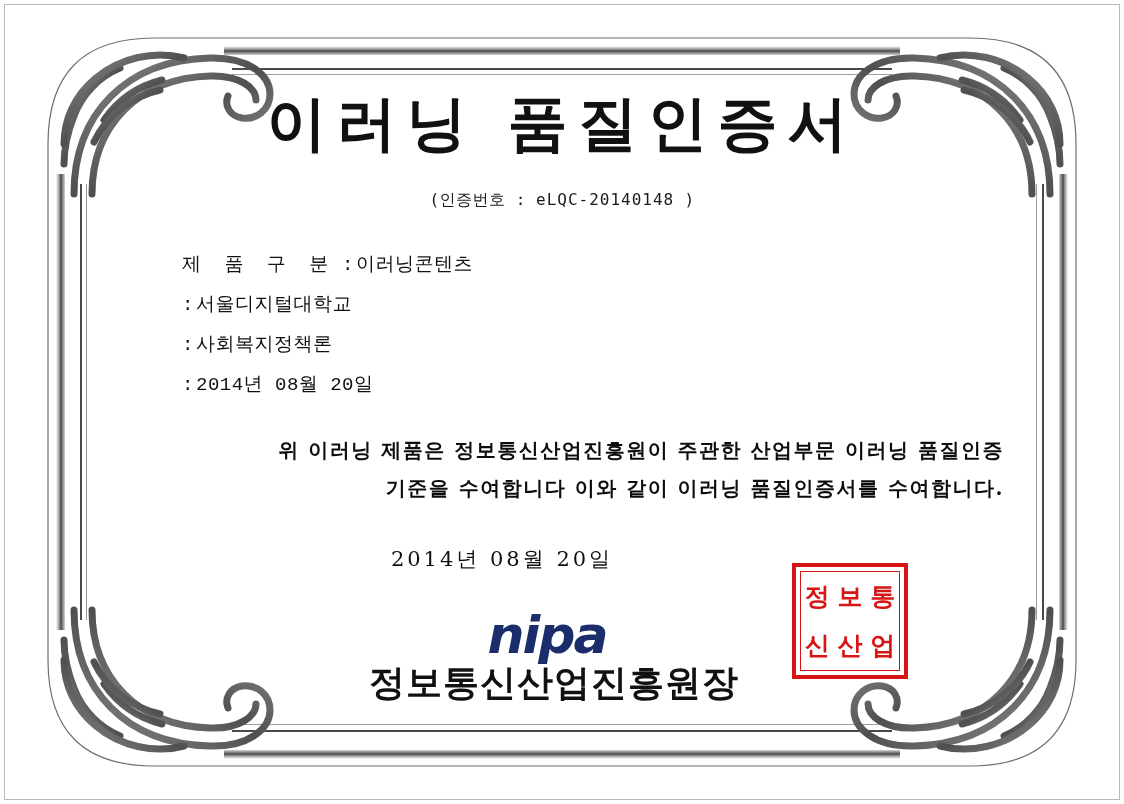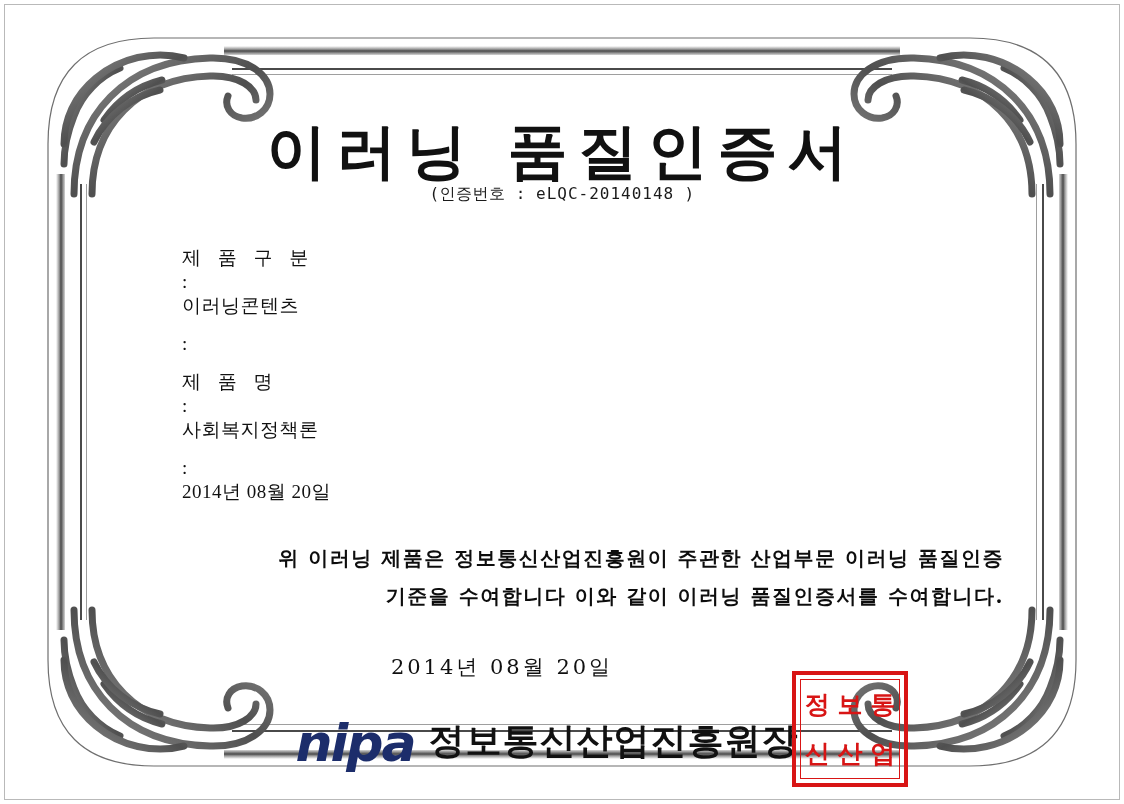--- a/index.html
+++ b/index.html
@@ -49,48 +49,48 @@
     height: 660px;
   }
 
   .cert-title {
     text-align: center;
     font-family: "DejaVu Serif", "Liberation Serif", serif;
     font-size: 60px;
     font-weight: bold;
     letter-spacing: 10px;
     color: #111111;
-    margin-top: 48px;
+    margin-top: 20px;
     line-height: 1.1;
     white-space: nowrap;
   }
 
   .cert-number {
     text-align: center;
     font-family: "DejaVu Sans Mono", "Liberation Mono", monospace;
     font-size: 16px;
     color: #1a1a1a;
+    margin-top: 34px;
     letter-spacing: 0.5px;
   }
   .cert-number .num {
     letter-spacing: 1px;
   }
 
   .fields {
     margin-top: 40px;
     margin-left: 62px;
   }
   .field-row {
     display: flex;
     align-items: baseline;
     font-size: 19px;
     color: #111111;
     margin-bottom: 14px;
-    font-family: Liberation Serif, serif;
-    flex-direction: column;
+    font-family: Liberation Mono, monospace;
   }
   .field-label {
     width: 160px;
     letter-spacing: 6px;
     font-weight: normal;
     white-space: nowrap;
   }
   .field-colon {
     width: 14px;
   }
@@ -120,22 +120,22 @@
     color: #101010;
     font-family: "DejaVu Serif", "Liberation Serif", serif;
     padding-right: 120px;
   }
 
   .signature {
     position: relative;
     margin-top: 34px;
     display: flex;
     align-items: center;
-    justify-content: center;
     padding-right: 30px;
+    flex-direction: column;
   }
   .nipa-logo {
     font-family: "DejaVu Sans", "Liberation Sans", sans-serif;
     font-size: 52px;
     font-weight: bold;
     font-style: italic;
     color: #1c2d6b;
     letter-spacing: -2px;
     line-height: 1;
     position: relative;
@@ -283,24 +283,24 @@
     <div class="fields">
 
       <div class="field-row">
         <span class="field-label">제 품 구 분</span>
         <span class="field-colon">:</span>
         <span class="field-value">이러닝콘텐츠</span>
       </div>
 
       <div class="field-row">
         <span class="field-colon">:</span>
+        <span class="field-value">서울디지털대학교</span>
       </div>
 
       <div class="field-row">
-        <span class="field-label">제 품 명</span>
         <span class="field-colon">:</span>
         <span class="field-value">사회복지정책론</span>
       </div>
 
       <div class="field-row">
         <span class="field-colon">:</span>
         <span class="field-value">2014년 08월 20일</span>
       </div>
 
     </div>

